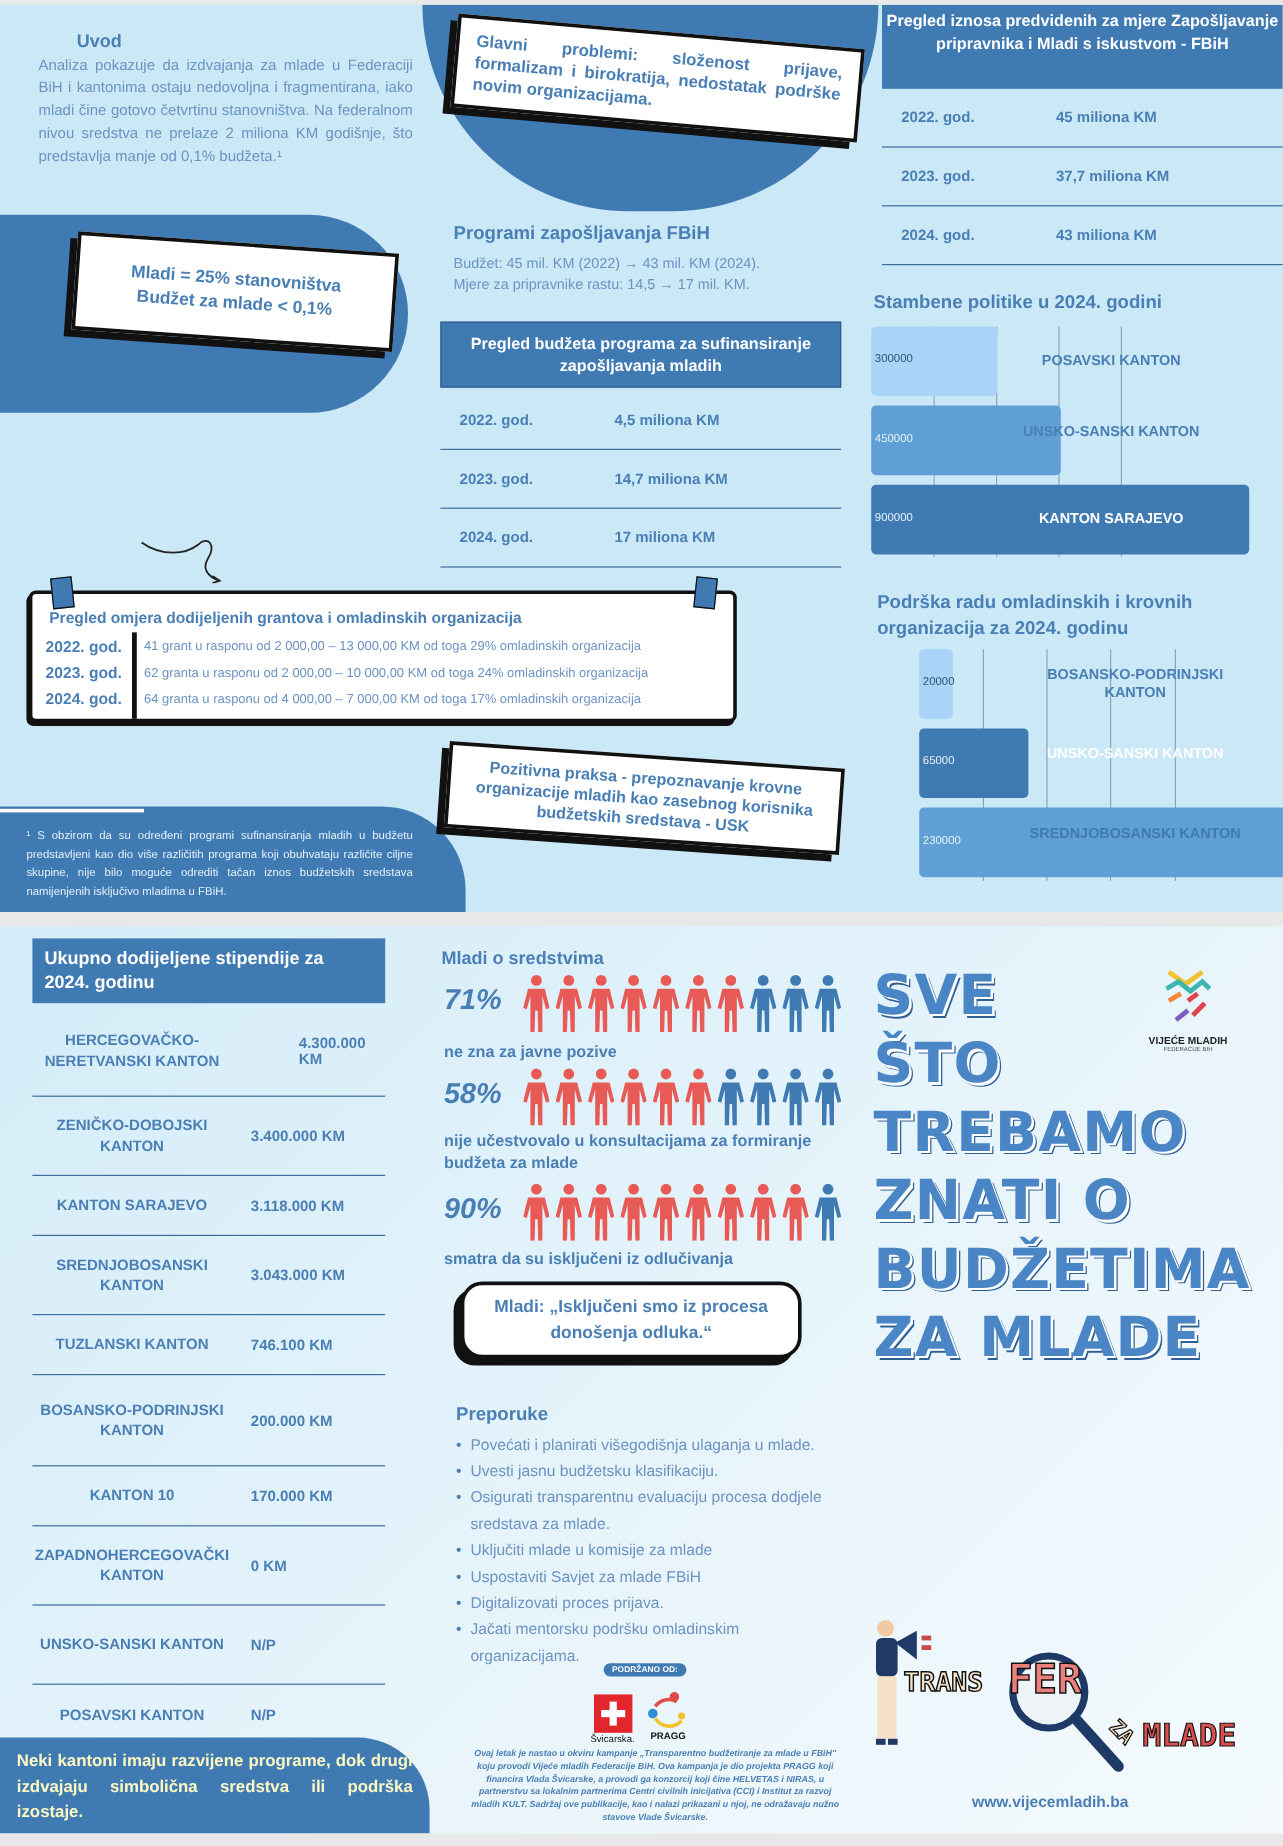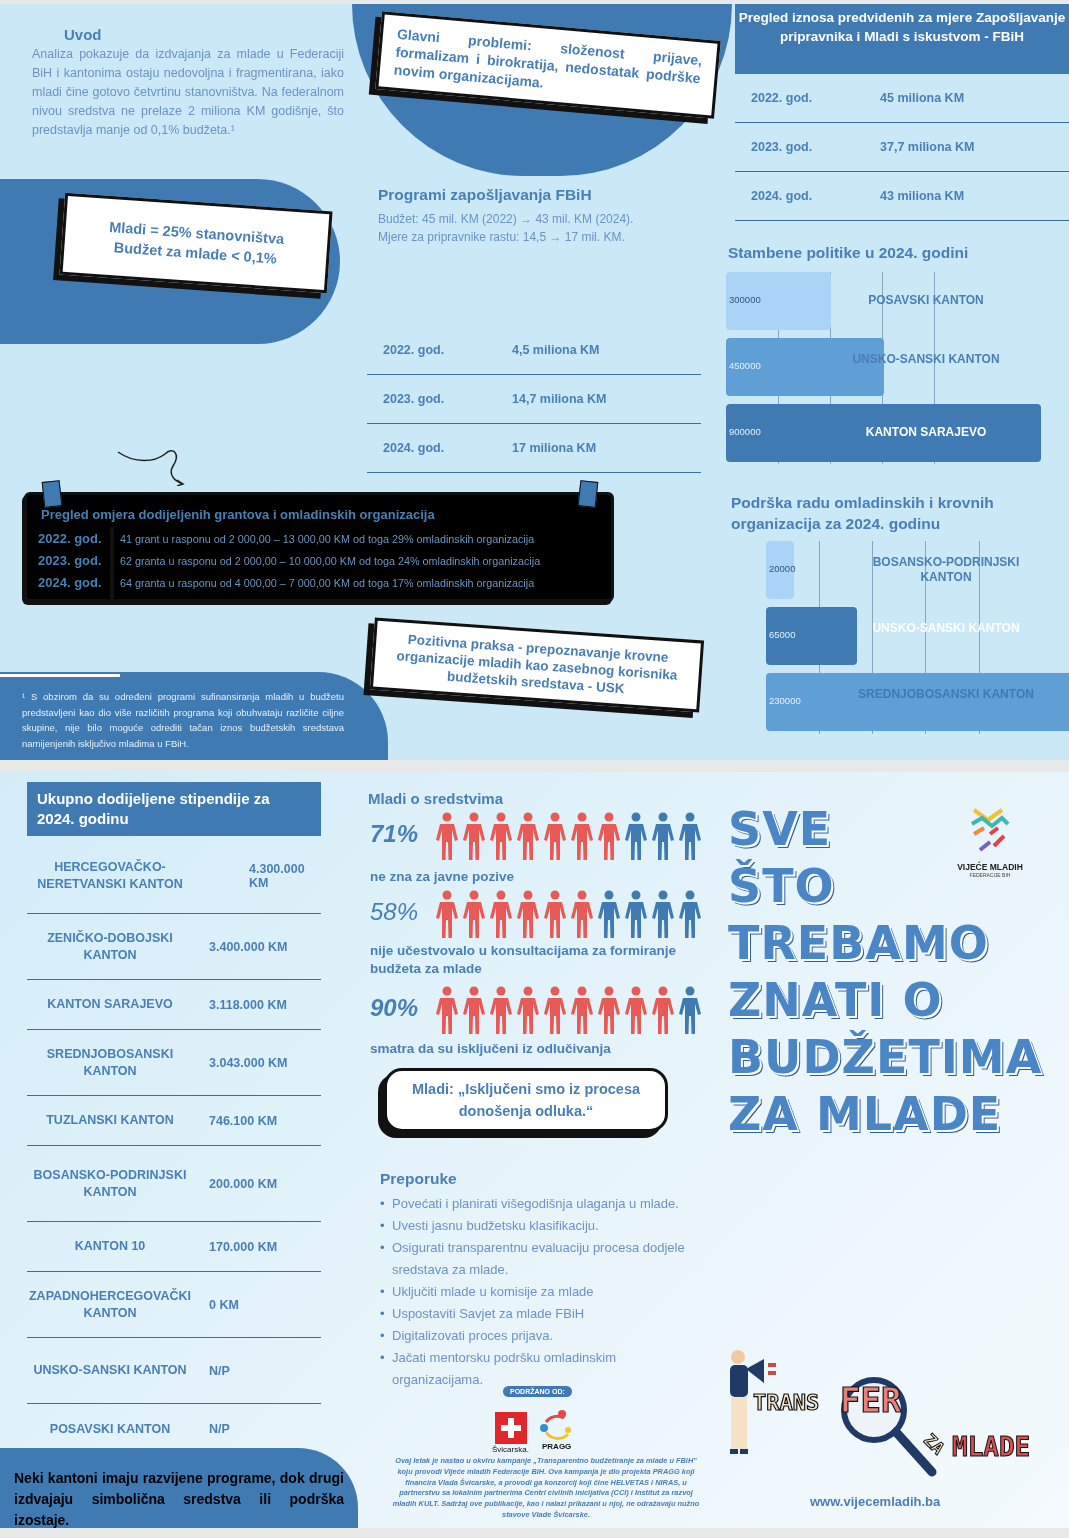--- a/index.html
+++ b/index.html
@@ -49,20 +49,21 @@
     <span>Mladi = 25% stanovništva</span>
     <span>Budžet za mlade &lt; 0,1%</span>
   </div>
 
   <div class="abs" style="left:378px;top:182px;width:330px;">
     <div class="h-title" style="font-size:15.5px;margin-bottom:6px;">Programi zapošljavanja FBiH</div>
     <div class="body-txt" style="font-size:12px;line-height:18px;">Budžet: 45 mil. KM (2022) → 43 mil. KM (2024).</div>
     <div class="body-txt" style="font-size:12px;line-height:18px;">Mjere za pripravnike rastu: 14,5 → 17 mil. KM.</div>
   </div>
 
+  <div class="abs dark" style="left:367px;top:264px;width:334px;height:55px;border:1.5px solid #2c5d8c;color:#fff;font-weight:bold;font-size:13.5px;text-align:center;line-height:18px;padding-top:9px;">Pregled budžeta programa za sufinansiranje zapošljavanja mladih</div>
   <div id="suf-rows">
       <div class="tbl-row" style="left:367px;top:322px;width:334px;height:49px;">
         <span class="c1">2022. god.</span>
         <span class="c2">4,5 miliona KM</span>
       </div>
       <div class="tbl-row" style="left:367px;top:371px;width:334px;height:49px;">
         <span class="c1">2023. god.</span>
         <span class="c2">14,7 miliona KM</span>
       </div>
       <div class="tbl-row" style="left:367px;top:420px;width:334px;height:49px;">
@@ -85,21 +86,21 @@
         <span class="c1">2024. god.</span>
         <span class="c2">43 miliona KM</span>
       </div>
     </div>
 
   <svg class="abs" style="left:115px;top:440px;" width="80" height="42">
     <path d="M3 8 C 20 20, 40 18, 50 10 C 58 2, 66 10, 58 22 C 52 32, 62 38, 68 40" stroke="#222" stroke-width="1.5" fill="none"></path>
     <path d="M62 36 L68 40 L62 42" stroke="#222" stroke-width="1.5" fill="none"></path>
   </svg>
 
-  <div class="abs" style="left:24px;top:488px;width:590px;height:110px;background:#000000;border:3px solid #111;border-radius:6px;box-shadow:-2px 3px 0 #111;">
+  <div class="abs" style="left:24px;top:488px;width:590px;height:110px;background:#ffffff;border:3px solid #111;border-radius:6px;box-shadow:-2px 3px 0 #111;">
     <div class="abs" style="left:16px;top:-14px;width:18px;height:26px;background:#3f7ab3;border:1.5px solid #111;transform:rotate(-6deg);"></div>
     <div class="abs" style="right:14px;top:-14px;width:18px;height:26px;background:#3f7ab3;border:1.5px solid #111;transform:rotate(6deg);"></div>
     <div class="abs" style="left:14px;top:12px;font-weight:bold;font-size:13px;color:#4a7fb5;">Pregled omjera dodijeljenih grantova i omladinskih organizacija</div>
     <div class="abs" style="left:83px;top:32px;width:4px;height:72px;background:#111;"></div>
     <div id="grant-rows">
         <div class="abs" style="left:11px;top:36px;font-weight:bold;font-size:13px;color:#4a7fb5;">2022. god.</div>
         <div class="abs" style="left:93px;top:38px;font-size:10.8px;color:#6c93c2;white-space:nowrap;">41 grant u rasponu od 2 000,00 – 13 000,00 KM od toga 29% omladinskih organizacija</div>
         <div class="abs" style="left:11px;top:58px;font-weight:bold;font-size:13px;color:#4a7fb5;">2023. god.</div>
         <div class="abs" style="left:93px;top:60px;font-size:10.8px;color:#6c93c2;white-space:nowrap;">62 granta u rasponu od 2 000,00 – 10 000,00 KM od toga 24% omladinskih organizacija</div>
         <div class="abs" style="left:11px;top:80px;font-weight:bold;font-size:13px;color:#4a7fb5;">2024. god.</div>
@@ -184,21 +185,21 @@
       </div>
       <div class="stip-row" style="top:566px;height:66px;">
         <span class="n">UNSKO-SANSKI KANTON</span>
         <span class="v">N/P</span>
       </div>
       <div class="stip-row" style="top:632px;height:50px;border-bottom:none;">
         <span class="n">POSAVSKI KANTON</span>
         <span class="v">N/P</span>
       </div>
     </div>
-  <div class="abs dark" style="left:0;top:676px;width:358px;height:80px;border-radius:0 60px 0 0;color:#000000;font-weight:bold;font-size:14px;line-height:21px;padding:20px 14px;text-align:justify;">Neki kantoni imaju razvijene programe, dok drugi izdvajaju simbolična sredstva ili podrška izostaje.</div>
+  <div class="abs dark" style="left:0;top:676px;width:358px;height:80px;border-radius:0 60px 0 0;color:#fef9c3;font-weight:bold;font-size:14px;line-height:21px;padding:9px 14px;text-align:justify;">Neki kantoni imaju razvijene programe, dok drugi izdvajaju simbolična sredstva ili podrška izostaje.</div>
 
   <div class="abs h-title" style="left:368px;top:18px;font-size:15px;">Mladi o sredstvima</div>
   <div id="stats">
       <div class="abs" style="left:370px;top:48px;font-size:24px;font-weight:bold;font-style:italic;color:#4a7fb5;">71%</div>
       <div class="abs" style="left:436px;top:40px;display:flex;gap:5px;">
         <span><svg class="person" viewBox="0 0 22 48">
             <circle cx="11" cy="5" r="4.5" fill="#e85a55"></circle>
             <path d="M4 12 H18 L22 28 L19 29 L16 18 L16 48 L12.5 48 L12 30 L10 30 L9.5 48 L6 48 L6 18 L3 29 L0 28 Z" fill="#e85a55"></path>
           </svg></span>
         <span><svg class="person" viewBox="0 0 22 48">
@@ -232,21 +233,21 @@
         <span><svg class="person" viewBox="0 0 22 48">
             <circle cx="11" cy="5" r="4.5" fill="#3f7ab3"></circle>
             <path d="M4 12 H18 L22 28 L19 29 L16 18 L16 48 L12.5 48 L12 30 L10 30 L9.5 48 L6 48 L6 18 L3 29 L0 28 Z" fill="#3f7ab3"></path>
           </svg></span>
         <span><svg class="person" viewBox="0 0 22 48">
             <circle cx="11" cy="5" r="4.5" fill="#3f7ab3"></circle>
             <path d="M4 12 H18 L22 28 L19 29 L16 18 L16 48 L12.5 48 L12 30 L10 30 L9.5 48 L6 48 L6 18 L3 29 L0 28 Z" fill="#3f7ab3"></path>
           </svg></span>
       </div>
       <div class="abs" style="left:370px;top:96px;width:310px;font-size:13.5px;font-weight:bold;color:#4a7fb5;line-height:18px;">ne zna za javne pozive</div>
-      <div class="abs" style="left:370px;top:126px;font-size:24px;font-weight:normal;font-style:italic;color:#4a7fb5;">58%</div>
+      <div class="abs" style="left:370px;top:126px;font-size:24px;font-weight:bold;font-style:italic;color:#4a7fb5;">58%</div>
       <div class="abs" style="left:436px;top:118px;display:flex;gap:5px;">
         <span><svg class="person" viewBox="0 0 22 48">
             <circle cx="11" cy="5" r="4.5" fill="#e85a55"></circle>
             <path d="M4 12 H18 L22 28 L19 29 L16 18 L16 48 L12.5 48 L12 30 L10 30 L9.5 48 L6 48 L6 18 L3 29 L0 28 Z" fill="#e85a55"></path>
           </svg></span>
         <span><svg class="person" viewBox="0 0 22 48">
             <circle cx="11" cy="5" r="4.5" fill="#e85a55"></circle>
             <path d="M4 12 H18 L22 28 L19 29 L16 18 L16 48 L12.5 48 L12 30 L10 30 L9.5 48 L6 48 L6 18 L3 29 L0 28 Z" fill="#e85a55"></path>
           </svg></span>
         <span><svg class="person" viewBox="0 0 22 48">

